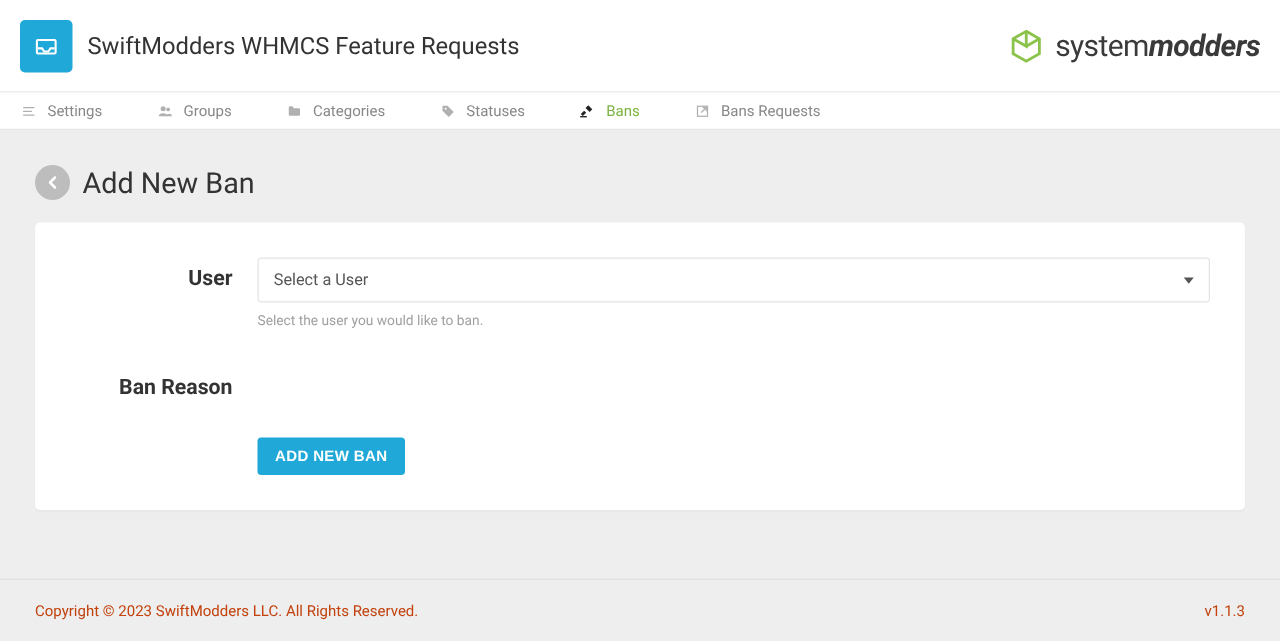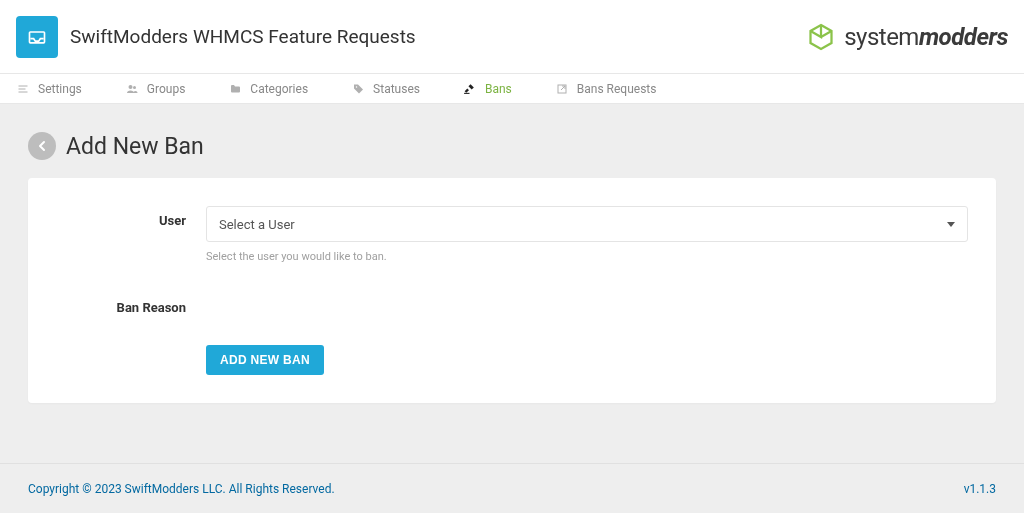--- a/index.html
+++ b/index.html
@@ -101,21 +101,21 @@
     box-shadow: 0 1px 2px rgba(0,0,0,0.03);
   }
   .form-row {
     display: flex;
     margin-bottom: 30px;
   }
   .form-label {
     width: 150px;
     text-align: right;
     padding-right: 20px;
-    font-size: 13px;
+    font-size: 17px;
     font-weight: 700;
     color: #333;
     padding-top: 7px;
   }
   .form-control-wrap {
     flex: 1;
   }
   .select-box {
     border: 1px solid #e4e4e4;
     border-radius: 3px;
@@ -170,21 +170,21 @@
     left: 0;
     right: 0;
     border-top: 1px solid #e0e0e0;
     background: #eeeeee;
     height: 50px;
     display: flex;
     align-items: center;
     justify-content: space-between;
     padding: 0 28px;
     font-size: 12px;
-    color: #0369a1;
+    color: #c2410c;
   }
 </style>
 </head>
 <body>
 
 <div class="topbar">
   <div class="topbar-left">
     <div class="logo-box">
       <svg width="20" height="20" viewBox="0 0 24 24" fill="none">
         <path d="M4 14h4l2 3h4l2-3h4" stroke="#fff" stroke-width="2"></path>

